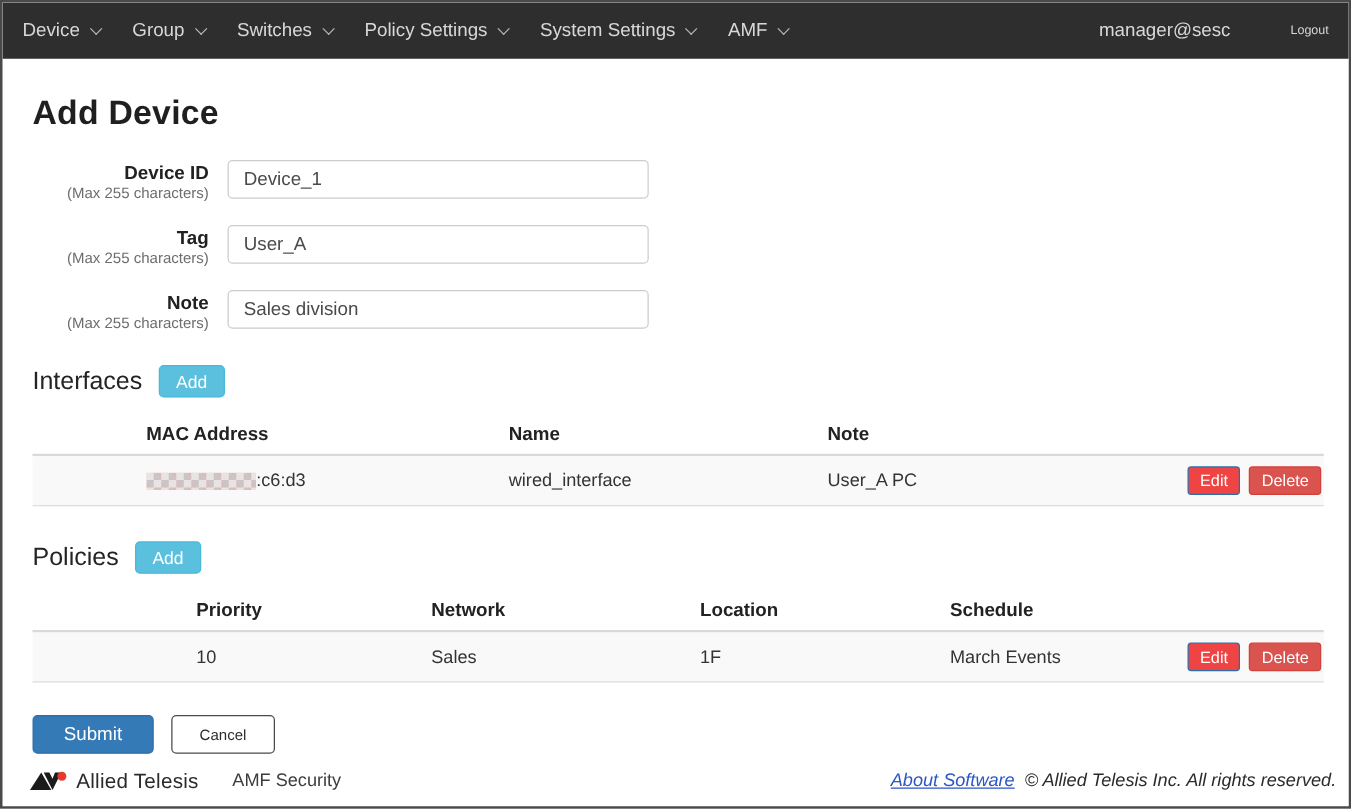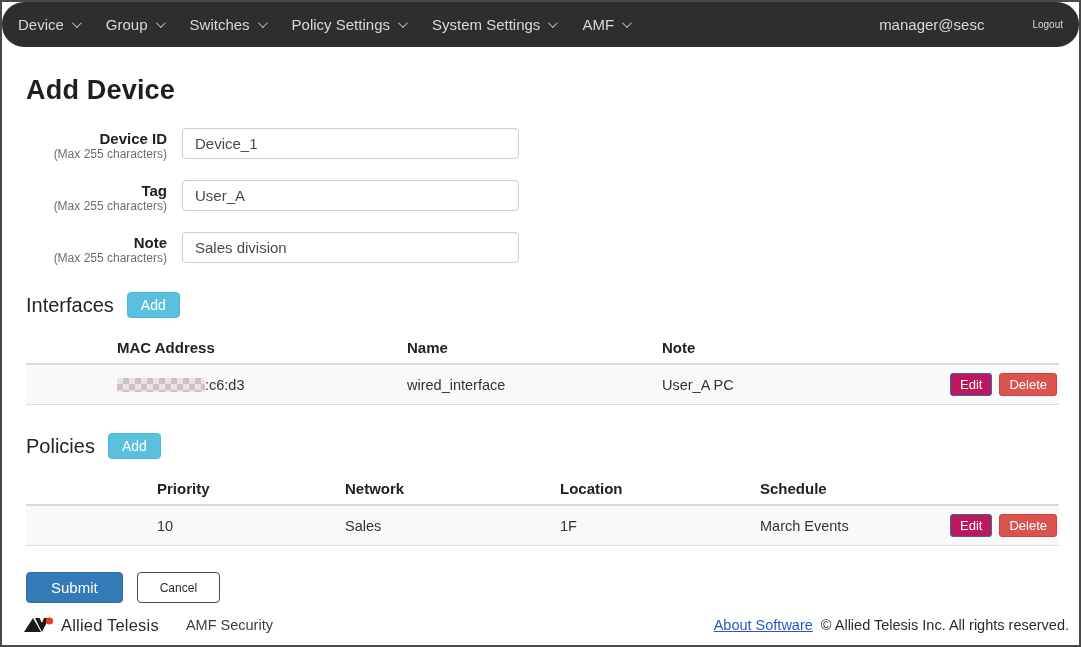--- a/index.html
+++ b/index.html
@@ -6,21 +6,21 @@
   html,body { background:#888; }
   body { font-family:"Liberation Sans","DejaVu Sans",sans-serif; }
   .window {
     width:1081px; height:647px; margin:0 auto; background:#fff;
     border:2px solid #4a4a4a; display:flex; flex-direction:column; overflow:hidden;
   }
 
   
   .navbar {
     height:45px; background:#2e2e2e; display:flex; 
-    padding:0 16px; flex-shrink:0;border-radius:22px;
+    padding:0 16px; flex-shrink:0;
   }
   .nav-left { display:flex; align-items:center; gap:27px; }
   .nav-item {
     color:#d8d8d8; font-size:15px; display:flex; align-items:center; gap:8px;
     cursor:pointer; white-space:nowrap;
   }
   .chev {
     width:7px; height:7px; border-right:1.6px solid #b9b9b9; border-bottom:1.6px solid #b9b9b9;
     transform:rotate(45deg) translateY(-2px); display:inline-block;
   }
@@ -60,21 +60,21 @@
   .grid-if  { display:grid; grid-template-columns:91px 290px 255px 1fr 132px; align-items:center; }
   .grid-pol { display:grid; grid-template-columns:91px 148px 175px 160px 1fr 132px; align-items:center;gap:40px; }
   .th { font-size:15px; font-weight:700; color:#222; padding:7px 0; }
   .tbl-row { background:#f9f9f9; border-bottom:1px solid #ddd; }
   .td { font-size:14.5px; color:#333; padding:8px 0; }
   .actions { display:flex; justify-content:flex-end; gap:7px; padding-right:2px; }
   .mini-btn {
     font-size:13px; color:#fff; border-radius:3px; padding:2px 9px; cursor:pointer;
     line-height:17px; font-family:inherit; border:1px solid transparent;
   }
-  .btn-edit { background:#be185d; border-color:#2e6da4; }
+  .btn-edit { background:#ef4444; border-color:#2e6da4; }
   .btn-delete { background:#d9534f; border-color:#d43f3a; }
 
   .mac-cell { display:flex; align-items:center; }
   .pixelated {
     width:88px; height:14px; display:inline-block; border-radius:1px;
     background-color:#e9e3e1;
     background-image:
       linear-gradient(45deg, rgba(197,160,160,.55) 25%, transparent 25%, transparent 75%, rgba(197,160,160,.55) 75%),
       linear-gradient(45deg, rgba(160,160,170,.45) 25%, transparent 25%, transparent 75%, rgba(160,160,170,.45) 75%);
     background-size:12px 12px; background-position:0 0,6px 6px;
@@ -92,21 +92,21 @@
   }
 
   
   .footer {
     flex-shrink:0; height:36px; display:flex; align-items:center;
     padding:0 10px 4px 22px;
   }
   .brand { display:flex; align-items:center; gap:7px; }
   .brand-name { font-size:16.5px; color:#2b2b2b; letter-spacing:.2px; }
   .product-name { font-size:14.5px; color:#3c3c3c; margin-left:20px; }
-  .footer-right { margin-left:auto; display:flex; align-items:center; gap:8px; }
+  .footer-right { margin-left:auto; display:flex; align-items:center; gap:8px;font-style:italic; }
   .about-link { font-size:14.5px; color:#2a56c6; text-decoration:underline; cursor:pointer; }
   .copyright { font-size:14.5px; color:#2b2b2b; }
 </style>
 </head>
 <body>
 
 <div class="window">
 
   <div class="navbar">
     <div class="nav-left">

